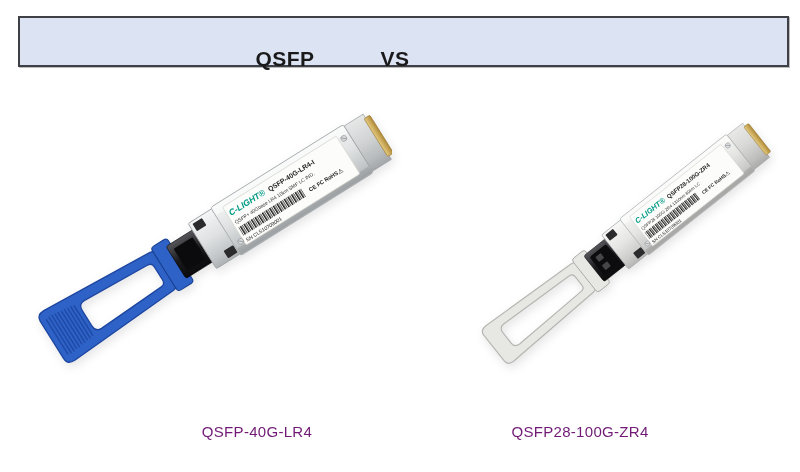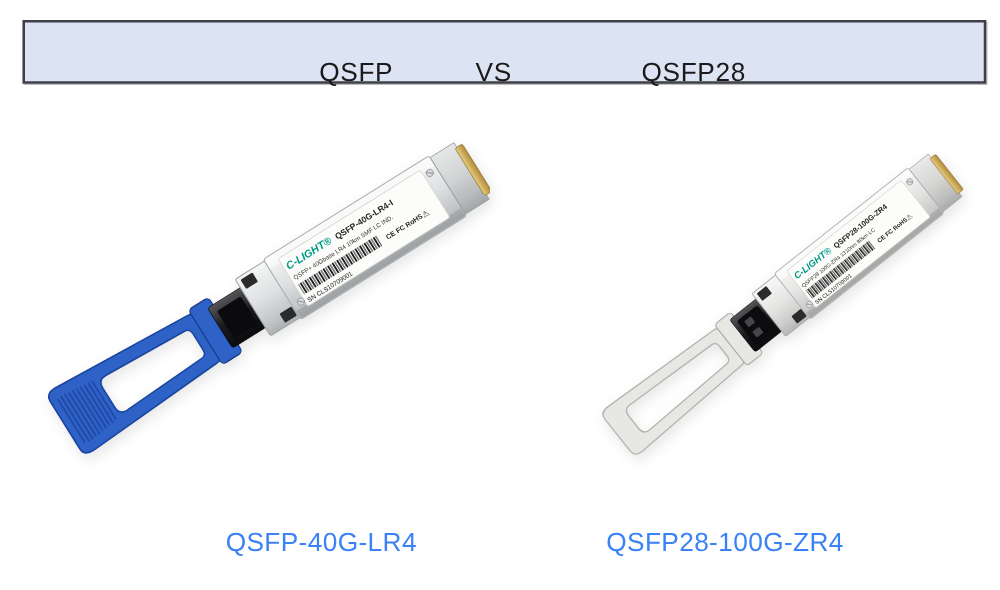--- a/index.html
+++ b/index.html
@@ -9,40 +9,39 @@
     font-family:"Liberation Sans", sans-serif;
   }
   .stage{position:absolute;left:0;top:0;width:800px;height:472px;}
   .header-bar{
     position:absolute;left:18px;top:16px;width:767px;height:47px;
     background:#dce3f3;border:2px solid #3f3f46;
     box-shadow:1px 1px 0 rgba(63,63,70,.35);
   }
   .header-term{
     position:absolute;top:29px;transform:translateX(-50%);
-    font-size:21px;color:#1a1a1a;letter-spacing:.5px;white-space:nowrap;
+    font-size:21px;color:#1a1a1a;letter-spacing:.5px;white-space:nowrap;font-weight:bold;
   }
   .caption{
     position:absolute;top:423px;transform:translateX(-50%);
-    font-size:21px;color:#3b82f6;letter-spacing:.3px;white-space:nowrap;
+    font-size:15px;color:#701a75;letter-spacing:.3px;white-space:nowrap;
   }
   svg.module{position:absolute;filter:drop-shadow(2px 4px 5px rgba(0,0,0,.10));}
   .lbl-brand{font-family:"Liberation Sans",sans-serif;font-weight:bold;font-style:italic;}
   .lbl-model{font-family:"Liberation Sans",sans-serif;font-weight:bold;}
   .lbl-small{font-family:"Liberation Sans",sans-serif;}
 </style>
 </head>
 <body>
 
 <div class="stage">
 
   <div class="header-bar">
     <span class="header-term" style="left:265px">QSFP</span>
     <span class="header-term" style="left:375px">VS</span>
-    <span class="header-term" style="left:535px">QSFP28</span>
   </div>
 
   <svg class="module" style="left:28px;top:86px" width="364" height="292" viewBox="0 0 364 292" aria-hidden="true">
     <defs>
       <linearGradient id="metalL" x1="0" y1="0" x2="0" y2="1">
         <stop offset="0" stop-color="#f5f6f6"></stop>
           <stop offset="0.45" stop-color="#dfe1e2"></stop>
         <stop offset="0.8" stop-color="#c3c7c9"></stop>
           <stop offset="1" stop-color="#adb1b4"></stop>
       </linearGradient>

